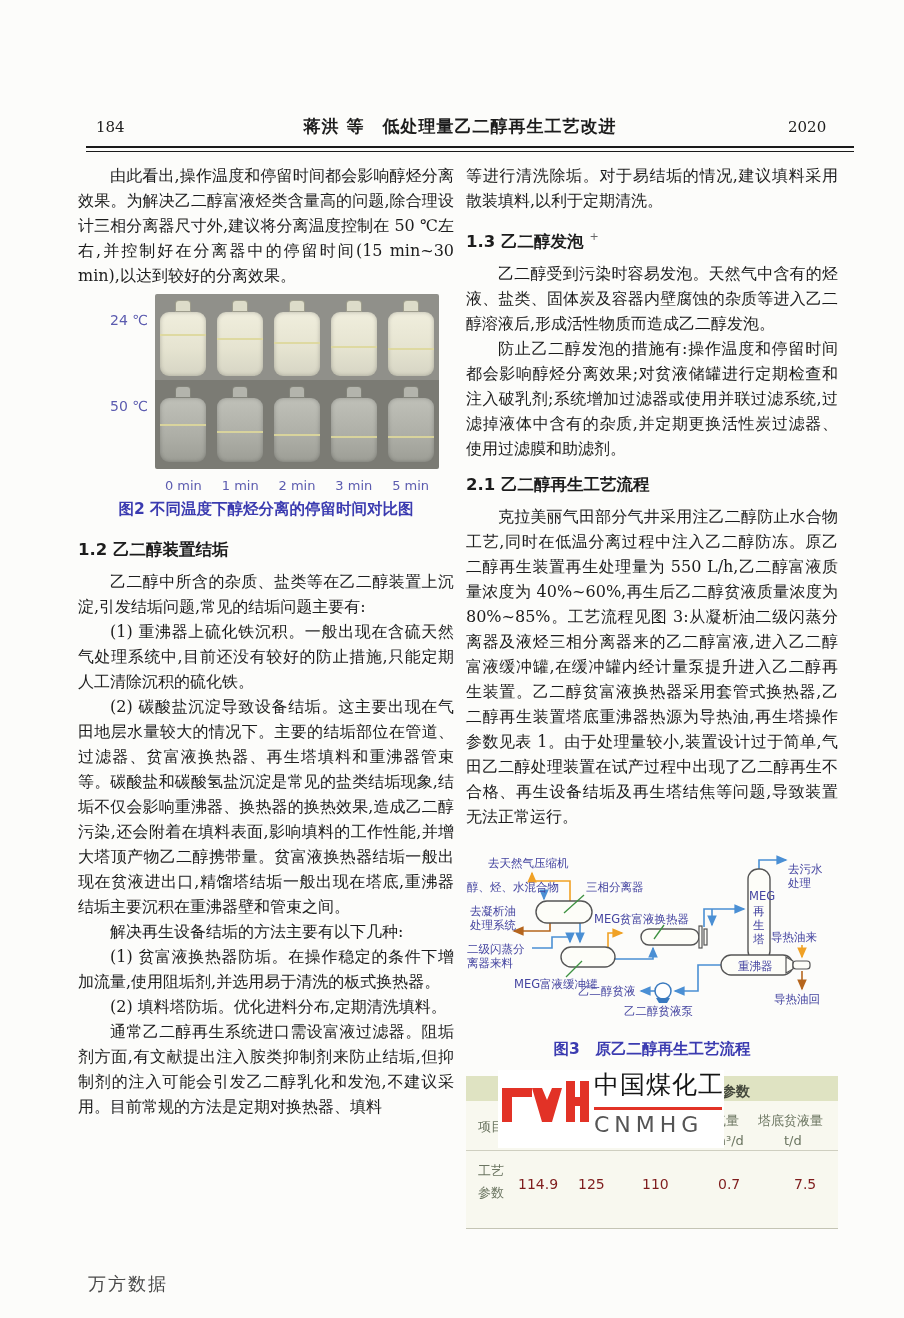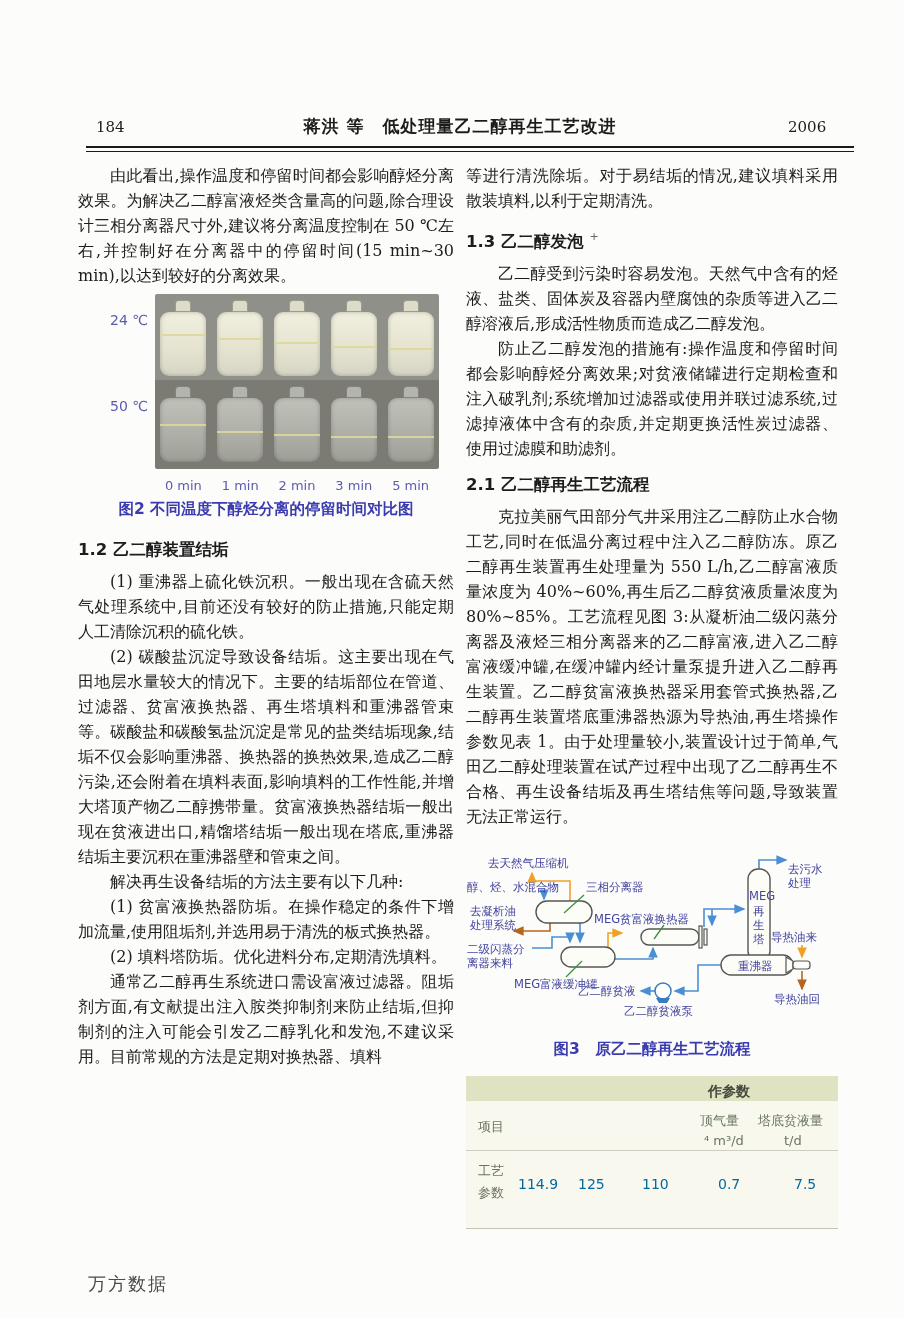--- a/index.html
+++ b/index.html
@@ -45,39 +45,39 @@
           font-family:"DejaVu Sans","Liberation Sans",sans-serif;}
   
   .fig3{margin-top:24px;}
   .fig3 svg text{fill:#4444a0;font-family:"DejaVu Sans","Liberation Sans",sans-serif;font-size:11.5px;}
   
   .tbl{position:relative;margin-top:14px;height:152px;background:#f8f8ef;border-bottom:1px solid #c4c4b4;}
   .tbl .bar{position:absolute;left:0;top:0;width:372px;height:25px;background:#dfe3c2;}
   .tbl .bartext{position:absolute;left:242px;top:3px;font-size:14px;color:#44483c;font-weight:bold;
                 font-family:"DejaVu Sans","Liberation Sans",sans-serif;}
   .tbl .hd{position:absolute;color:#6b7561;font-size:13px;font-family:"DejaVu Sans","Liberation Sans",sans-serif;}
-  .tbl .val{position:absolute;top:96px;color:#0369a1;font-size:14px;font-family:"DejaVu Sans","Liberation Sans",sans-serif;}
+  .tbl .val{position:absolute;top:96px;color:#7f1d1d;font-size:14px;font-family:"DejaVu Sans","Liberation Sans",sans-serif;}
   .tbl .sep{position:absolute;left:0;top:74px;width:372px;height:1px;background:#cfcfc0;}
   
   .wm{position:absolute;left:32px;top:-6px;width:226px;height:78px;background:#ffffff;}
   .wm .cn{position:absolute;left:96px;top:2px;font-size:25px;color:#151515;letter-spacing:1px;
           font-family:"DejaVu Sans","Liberation Sans",sans-serif;}
   .wm .redline{position:absolute;left:96px;top:37px;width:128px;height:3px;background:#e23226;}
   .wm .en{position:absolute;left:96px;top:42px;font-size:22px;color:#555;letter-spacing:5px;
           font-family:"DejaVu Sans","Liberation Sans",sans-serif;}
   
   .footer{left:80px;top:1272px;font-size:18px;color:#4a4a4a;letter-spacing:2px;
           font-family:"DejaVu Sans","Liberation Sans",sans-serif;}
 </style>
 </head>
 <body>
 
 <div class="abs pagenum">184</div>
 <div class="abs htitle">蒋洪 等　低处理量乙二醇再生工艺改进</div>
-<div class="abs year">2006</div>
+<div class="abs year">2020</div>
 <div class="abs hrule"></div>
 
 <div class="col col-left">
   <p class="indent">由此看出,操作温度和停留时间都会影响醇烃分离效果。为解决乙二醇富液烃类含量高的问题,除合理设计三相分离器尺寸外,建议将分离温度控制在 50 ℃左右,并控制好在分离器中的停留时间(15 min~30 min),以达到较好的分离效果。</p>
 
   <div class="fig2">
     <div class="photo">
         <div class="bottle light" style="left: 5px; top: 6px;">
           <div class="neck"></div>
           <div class="bod">
@@ -145,20 +145,21 @@
       <span>0 min</span>
       <span>1 min</span>
       <span>2 min</span>
       <span>3 min</span>
       <span>5 min</span>
     </div>
     <div class="figcap">图2 不同温度下醇烃分离的停留时间对比图</div>
   </div>
 
   <div class="sec">1.2 乙二醇装置结垢</div>
+  <p class="indent">乙二醇中所含的杂质、盐类等在乙二醇装置上沉淀,引发结垢问题,常见的结垢问题主要有:</p>
   <p class="indent">(1) 重沸器上硫化铁沉积。一般出现在含硫天然气处理系统中,目前还没有较好的防止措施,只能定期人工清除沉积的硫化铁。</p>
   <p class="indent">(2) 碳酸盐沉淀导致设备结垢。这主要出现在气田地层水量较大的情况下。主要的结垢部位在管道、过滤器、贫富液换热器、再生塔填料和重沸器管束等。碳酸盐和碳酸氢盐沉淀是常见的盐类结垢现象,结垢不仅会影响重沸器、换热器的换热效果,造成乙二醇污染,还会附着在填料表面,影响填料的工作性能,并增大塔顶产物乙二醇携带量。贫富液换热器结垢一般出现在贫液进出口,精馏塔结垢一般出现在塔底,重沸器结垢主要沉积在重沸器壁和管束之间。</p>
   <p class="indent">解决再生设备结垢的方法主要有以下几种:</p>
   <p class="indent">(1) 贫富液换热器防垢。在操作稳定的条件下增加流量,使用阻垢剂,并选用易于清洗的板式换热器。</p>
   <p class="indent">(2) 填料塔防垢。优化进料分布,定期清洗填料。</p>
   <p class="indent">通常乙二醇再生系统进口需设富液过滤器。阻垢剂方面,有文献提出注入胺类抑制剂来防止结垢,但抑制剂的注入可能会引发乙二醇乳化和发泡,不建议采用。目前常规的方法是定期对换热器、填料</p>
 </div>
 
 <div class="col col-right">
   <p>等进行清洗除垢。对于易结垢的情况,建议填料采用散装填料,以利于定期清洗。</p>
@@ -249,16 +250,31 @@
     <span class="hd" style="left:318px;top:52px">t/d</span>
     <div class="sep"></div>
     <span class="hd" style="left:12px;top:82px">工艺</span>
     <span class="hd" style="left:12px;top:104px">参数</span>
     <span class="val" style="left:52px">114.9</span>
     <span class="val" style="left:112px">125</span>
     <span class="val" style="left:176px">110</span>
     <span class="val" style="left:252px">0.7</span>
     <span class="val" style="left:328px">7.5</span>
 
+    <div class="wm">
+      <svg width="90" height="66" style="position:absolute;left:2px;top:6px">
+        <g fill="#e23226">
+          <rect x="2" y="12" width="10" height="34"></rect>
+          <rect x="2" y="12" width="30" height="9"></rect>
+          <polygon points="32,12 42,12 47,24 52,12 62,12 52,46 42,46"></polygon>
+          <rect x="66" y="5" width="9" height="41"></rect>
+          <rect x="80" y="5" width="9" height="41"></rect>
+          <rect x="66" y="21" width="23" height="9"></rect>
+        </g>
+      </svg>
+      <span class="cn">中国煤化工</span>
+      <div class="redline"></div>
+      <span class="en">CNMHG</span>
+    </div>
   </div>
 </div>
 
 <div class="abs footer">万方数据</div>
 
 </body></html>

